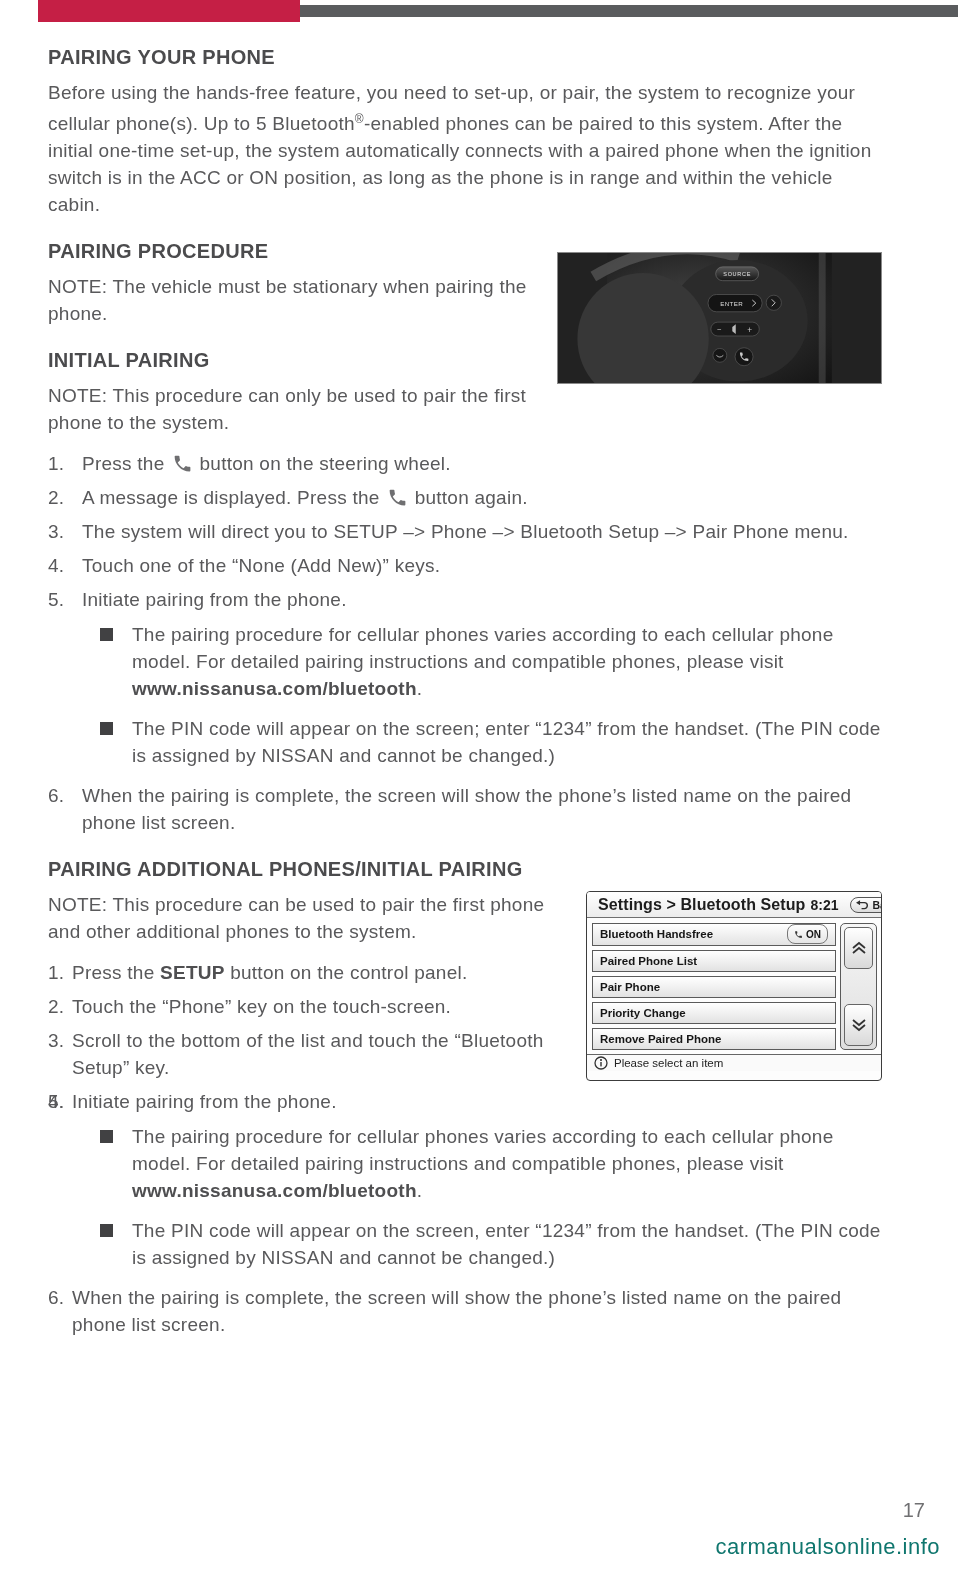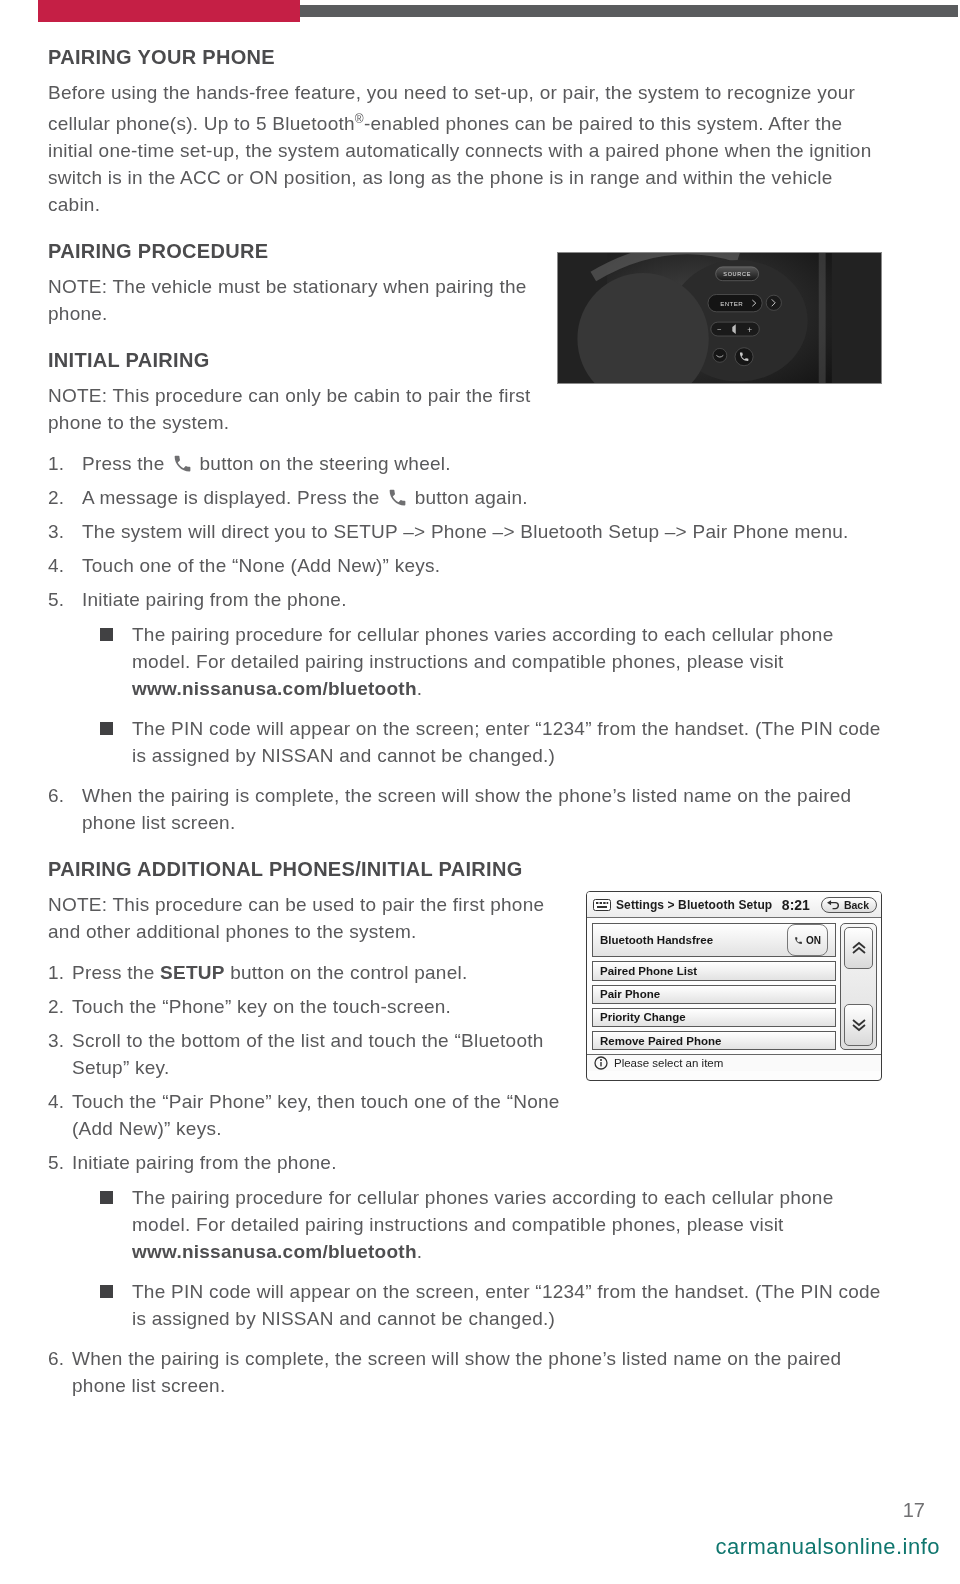--- a/index.html
+++ b/index.html
@@ -39,32 +39,32 @@
   .wheel-photo svg { display:block; width:100%; height:100%; }
 
   
   .settings-shot {
     float:right; width:296px; height:190px; margin:4px 0 16px 24px;
     border:1px solid #3c3c3c; border-radius:4px; background:#fdfdfd; overflow:hidden;
     color:#1d1d1d;
   }
   .ss-title { height:26px; display:flex; align-items:center; gap:5px; padding:0 4px 0 6px;
     border-bottom:1px solid #6f6f6f; background:linear-gradient(#ffffff,#ececec); }
-  .ss-title-text { font-weight:bold; font-size:12px; white-space:nowrap; letter-spacing:.1px;text-align:right; }
+  .ss-title-text { font-weight:bold; font-size:16px; white-space:nowrap; letter-spacing:.1px;text-align:right; }
   .ss-time { margin-left:auto; font-weight:bold; font-size:14px; }
   .ss-back { display:flex; align-items:center; gap:4px; border:1px solid #555; border-radius:10px;
     padding:1px 7px 1px 5px; margin-left:6px; font-size:10.5px; font-weight:bold;
     background:linear-gradient(#ffffff,#dcdcdc); }
   .ss-body { display:flex; gap:4px; height:136px; padding:5px 4px 4px 5px; }
   .ss-list { flex:1; display:flex; flex-direction:column; gap:4px; }
   .ss-key { flex:1; border:1px solid #5a5a5a; border-radius:0;
     background:linear-gradient(#ffffff,#e2e2e2); display:flex; align-items:center;
     padding:0 7px; font-size:11.5px; font-weight:bold; color:#161616; }
   .ss-on { margin-left:auto; display:flex; align-items:center; gap:3px; border:1px solid #777;
-    border-radius:8px; padding:0 6px; height:32px; font-size:10px; font-weight:bold; }
+    border-radius:8px; padding:0 6px; height:20px; font-size:10px; font-weight:bold; }
   .ss-scroll { width:37px; border:1px solid #5a5a5a; border-radius:5px;
     background:linear-gradient(#f7f7f7,#dedede); display:flex; flex-direction:column;
     justify-content:space-between; align-items:center; padding:3px 2px; }
   .ss-scroll-btn { width:29px; height:42px; border:1px solid #666; border-radius:5px;
     background:linear-gradient(#ffffff,#d9d9d9); display:flex; align-items:center; justify-content:center; }
   .ss-status { border-top:1px solid #666; height:17px; display:flex; align-items:center; gap:6px;
     padding-left:7px; font-size:11.5px; color:#222; background:#fafafa; }
 
   .page-num { position:absolute; right:35px; bottom:62px; font-size:20px; color:#707072; }
   .watermark { position:absolute; right:20px; bottom:24px; font-size:22px; color:#0f766e; letter-spacing:.5px; }
@@ -122,21 +122,21 @@
         <path d="M158 148 q5 5 10 0" stroke="#bbbbbb" stroke-width="1.3" fill="none"></path>
         <circle cx="198" cy="150" r="13" fill="#161616" stroke="#666" stroke-width="0.8"></circle>
         <path transform="translate(190,142) scale(0.68)" fill="#c9c9c9" d="M6.6 10.8c1.4 2.8 3.8 5.1 6.6 6.6l2.2-2.2c.3-.3.7-.4 1-.2 1.1.4 2.3.6 3.6.6.6 0 1 .4 1 1V20c0 .6-.4 1-1 1C10.8 21 3 13.2 3 3.9 3 3.4 3.4 3 4 3h3.5c.6 0 1 .4 1 1 0 1.2.2 2.4.6 3.6.1.3 0 .7-.2 1l-2.3 2.2z"></path>
       </svg>
     </div>
 
     <h2>PAIRING PROCEDURE</h2>
     <p class="body">NOTE: The vehicle must be stationary when pairing the phone.</p>
 
     <h2>INITIAL PAIRING</h2>
-    <p class="body">NOTE: This procedure can only be cabin to pair the first phone to the system.</p>
+    <p class="body">NOTE: This procedure can only be used to pair the first phone to the system.</p>
 
     <div class="steps steps1">
 
       <div class="step">
         <span class="num">1.</span>
         <span>Press the</span><span class="ph-icon"><svg viewBox="0 0 24 24">
               <path d="M6.6 10.8c1.4 2.8 3.8 5.1 6.6 6.6l2.2-2.2c.3-.3.7-.4 1-.2 1.1.4 2.3.6 3.6.6.6 0 1 .4 1 1V20c0 .6-.4 1-1 1C10.8 21 3 13.2 3 3.9 3 3.4 3.4 3 4 3h3.5c.6 0 1 .4 1 1 0 1.2.2 2.4.6 3.6.1.3 0 .7-.2 1l-2.3 2.2z"></path>
             </svg></span><span>button on the steering wheel.</span>
       </div>
 
@@ -265,21 +265,20 @@
         <span>Touch the “Phone” key on the touch-screen.</span>
       </div>
 
       <div class="step">
         <span class="num">3.</span>
         <span>Scroll to the bottom of the list and touch the “Bluetooth Setup” key.</span>
       </div>
 
       <div class="step">
         <span class="num">4.</span>
-        <span>Touch the “Pair Phone” key, then touch one of the “None (Add New)” keys.</span>
       </div>
 
       <div class="step">
         <span class="num">5.</span>
         <span>Initiate pairing from the phone.</span>
       </div>
 
       <div class="bullet">
         <span class="sq"></span>
         <span>The pairing procedure for cellular phones varies according to each cellular phone model. For detailed pairing instructions and compatible phones, please visit </span><b class="link">www.nissanusa.com/bluetooth</b><span>.</span>

